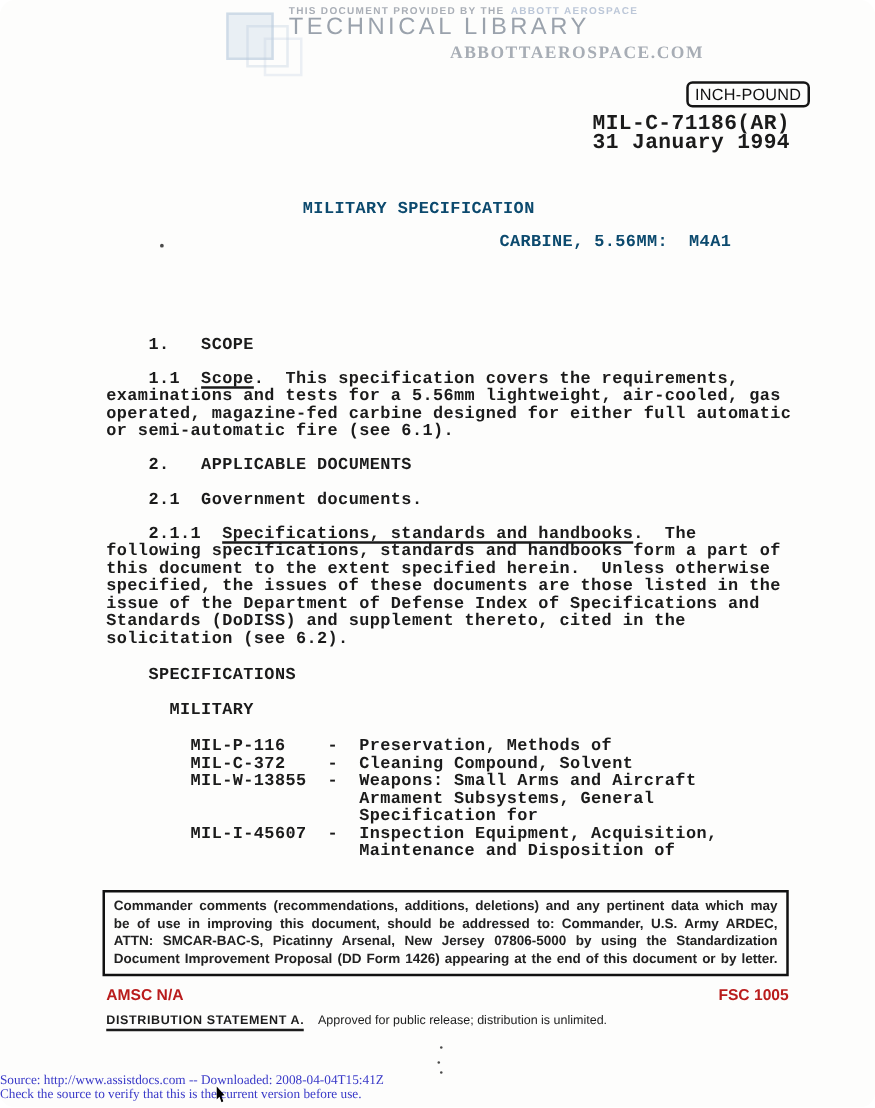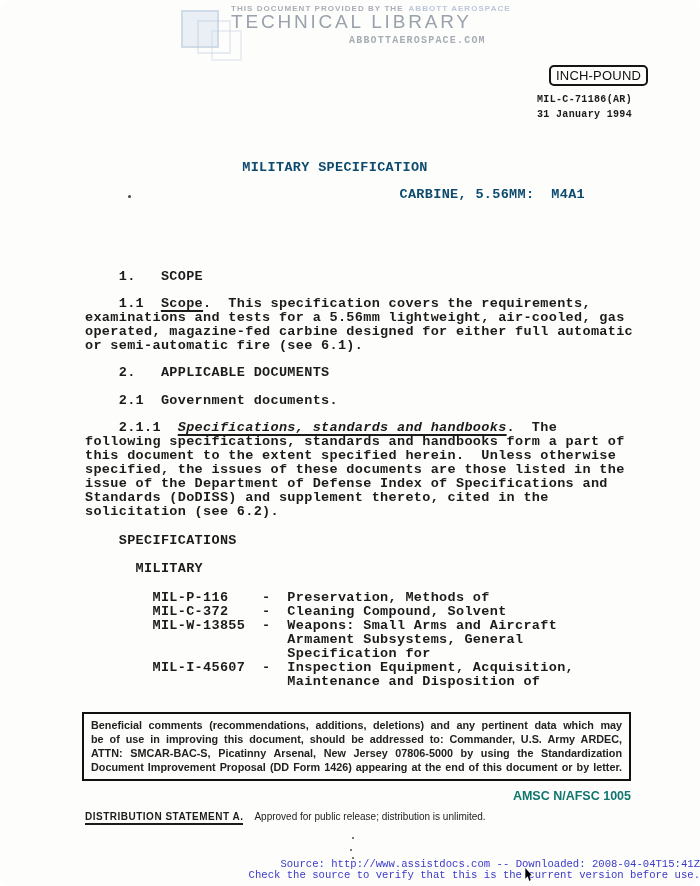--- a/index.html
+++ b/index.html
@@ -10,69 +10,69 @@
   .wm-logo{position:absolute;left:173px;top:6px;width:90px;height:58px;}
   .wm-logo .sq{position:absolute;border:2px solid rgba(175,195,215,.45);}
   .wm-logo .sq1{left:8px;top:4px;width:34px;height:34px;background:rgba(195,212,228,.35);}
   .wm-logo .sq2{left:24px;top:14px;width:30px;height:30px;border-color:rgba(185,202,220,.35);}
   .wm-logo .sq3{left:38px;top:24px;width:27px;height:27px;border-color:rgba(190,206,223,.28);}
   #wm-line1{position:absolute;left:231px;top:4px;font-family:"Liberation Sans","DejaVu Sans",sans-serif;
             font-size:8px;font-weight:700;letter-spacing:1.05px;color:#a9aeb6;white-space:pre;}
   #wm-line1 .blue{color:#bcc7d8;margin-left:5px;}
   #wm-line2{position:absolute;left:231px;top:11px;font-family:"Liberation Sans","DejaVu Sans",sans-serif;
             font-size:19px;font-weight:400;letter-spacing:2.8px;color:#9aa2ac;white-space:pre;}
-  #wm-line3{position:absolute;left:349px;top:35px;font-family:Liberation Mono, monospace;
-            font-size:10px;font-weight:700;letter-spacing:1.2px;color:#a7adb5;white-space:pre;}
+  #wm-line3{position:absolute;left:360px;top:35px;font-family:Liberation Serif, serif;
+            font-size:14px;font-weight:700;letter-spacing:1.2px;color:#a7adb5;white-space:pre;}
 
   
   #inchpound{position:absolute;left:549px;top:65px;border:2.5px solid #151515;border-radius:5px;
              padding:0 5px;height:17px;line-height:17px;
              font-family:"Liberation Sans","DejaVu Sans",sans-serif;font-size:13px;font-weight:400;
              letter-spacing:0.2px;color:#111;white-space:pre;}
   #docid{position:absolute;left:430px;top:92px;width:202px;text-align:right;
-         font-size:10px;font-weight:700;letter-spacing:0.33px;line-height:15px;white-space:pre;}
+         font-size:17px;font-weight:700;letter-spacing:0.33px;line-height:15px;white-space:pre;}
 
   
   .mono{position:absolute;white-space:pre;font-family:"Liberation Mono","DejaVu Sans Mono",monospace;
         font-size:13.5px;line-height:14px;font-weight:700;letter-spacing:0.33px;color:#1b1b1b;}
   .center-mono{position:absolute;left:85px;width:500px;text-align:center;white-space:pre;
         font-family:"Liberation Mono","DejaVu Sans Mono",monospace;
         font-size:13.5px;font-weight:700;letter-spacing:0.33px;color:#0c4a6e;}
   #title{top:160px;}
   #subtitle{top:187px;text-align:right;}
   #intro{left:85px;top:214px;}
   #scope-heading{left:85px;top:270px;}
   #scope-para{left:85px;top:297px;}
   #docs-heading{left:85px;top:366px;}
   #gov-docs{left:85px;top:394px;}
   #specs-para{left:85px;top:421px;}
   #specifications-label{left:85px;top:534px;}
   #military-label{left:85px;top:562px;}
   #spec-list{left:85px;top:591px;}
   .ul{text-decoration:underline;text-underline-offset:2.5px;text-decoration-thickness:1.5px;}
-  .it{font-style:italic;}
+  .it{}
 
   
   #comment-box{position:absolute;left:82px;top:712px;width:549px;box-sizing:border-box;
                border:2px solid #111;padding:5px 7px 4px 7px;
                font-family:"Liberation Sans","DejaVu Sans",sans-serif;font-size:10.8px;
                font-weight:700;color:#222;line-height:13.9px;}
   .box-line{text-align:justify;text-align-last:justify;}
 
   
-  #amsc-row{position:absolute;left:85px;top:789px;width:546px;display:flex;justify-content:flex-end;
-            font-family:"Liberation Sans","DejaVu Sans",sans-serif;font-size:12.5px;font-weight:700;color:#0f766e;}
+  #amsc-row{position:absolute;left:85px;top:789px;width:546px;display:flex;justify-content:space-between;
+            font-family:"Liberation Sans","DejaVu Sans",sans-serif;font-size:12.5px;font-weight:700;color:#b91c1c;}
   #distribution{position:absolute;left:85px;top:811px;font-family:"Liberation Sans","DejaVu Sans",sans-serif;
                 font-size:10px;color:#1c1c1c;white-space:pre;}
   #distribution .dist-label{font-weight:700;letter-spacing:0.5px;border-bottom:2px solid #1c1c1c;padding-bottom:1px;}
   #distribution .dist-text{font-weight:400;margin-left:11px;}
 
   
-  #footer{position:absolute;left:0;top:859px;width:700px;text-align:right;
-          font-family:Liberation Mono, monospace;font-size:10.6px;line-height:11px;
+  #footer{position:absolute;left:0;top:859px;width:700px;text-align:left;
+          font-family:Liberation Serif, serif;font-size:10.6px;line-height:11px;
           color:#3a3ac8;font-weight:400;}
   .cursor-holder{position:relative;}
   .cursor{position:absolute;left:-3px;top:-1px;width:10px;height:13px;background:#000;
           clip-path:polygon(0 0,0 82%,24% 64%,40% 100%,54% 93%,38% 58%,64% 56%);}
 
   
   .dot{position:absolute;width:3px;height:3px;background:#4a4a4a;border-radius:50%;}
   #dot1{left:128px;top:195px;}
   #dot2{left:352px;top:837px;width:2px;height:2px;}
   #dot3{left:350px;top:849px;width:2px;height:2px;}
@@ -119,21 +119,21 @@
   <div id="military-label" class="mono">      MILITARY</div>
   <div id="spec-list" class="mono">        MIL-P-116    -  Preservation, Methods of
         MIL-C-372    -  Cleaning Compound, Solvent
         MIL-W-13855  -  Weapons: Small Arms and Aircraft
                         Armament Subsystems, General
                         Specification for
         MIL-I-45607  -  Inspection Equipment, Acquisition,
                         Maintenance and Disposition of</div>
 
   <div id="comment-box">
-    <div class="box-line">Beneficial comments (recommendations, additions, deletions) and any pertinent data which may</div>
+    <div class="box-line">Commander comments (recommendations, additions, deletions) and any pertinent data which may</div>
     <div class="box-line">be of use in improving this document, should be addressed to:  Commander, U.S. Army ARDEC,</div>
     <div class="box-line">ATTN:  SMCAR-BAC-S, Picatinny Arsenal, New Jersey 07806-5000 by using the Standardization</div>
     <div class="box-line">Document Improvement Proposal (DD Form 1426) appearing at the end of this document or by letter.</div>
   </div>
 
   <div id="amsc-row">
     <span>AMSC N/A</span>
     <span>FSC 1005</span>
   </div>
   <div id="distribution"><span class="dist-label">DISTRIBUTION STATEMENT A.</span><span class="dist-text">Approved for public release; distribution is unlimited.</span></div>

